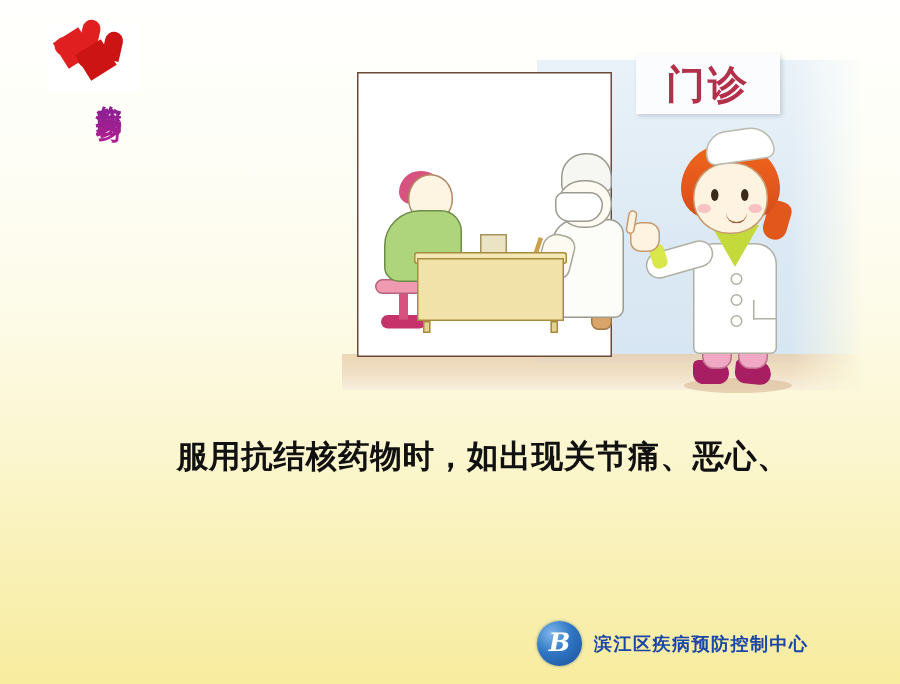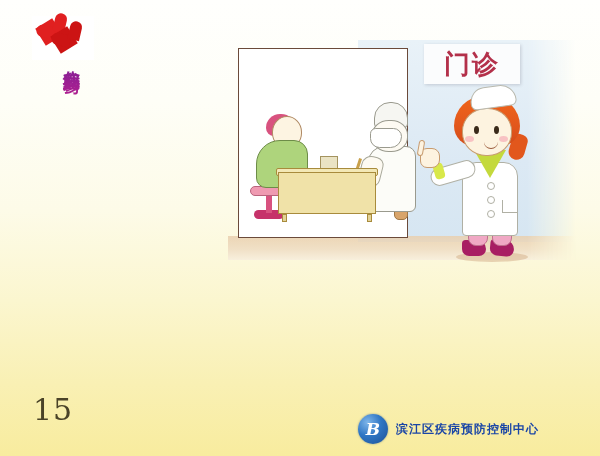--- a/index.html
+++ b/index.html
@@ -144,21 +144,21 @@
     height: 22px;
     border-radius: 50%;
     background: #e8cdb2;
     opacity: .75;
   }
 
   
   #plaque {
     position: absolute;
     left: 196px;
-    top: 14px;
+    top: 6px;
     width: 96px;
     height: 40px;
     background: #fbfcfd;
     box-shadow: 1px 1px 3px rgba(90,90,110,.25);
     display: flex;
     align-items: center;
     justify-content: center;
   }
   #plaque-text {
     font-family: "DejaVu Sans", "Liberation Sans", sans-serif;
@@ -499,23 +499,23 @@
         <div id="nurse-cheek-l" class="nurse-cheek"></div>
         <div id="nurse-cheek-r" class="nurse-cheek"></div>
         <div id="nurse-mouth"></div>
         <div id="nurse-cap"></div>
       </div>
 
     </div>
   </div>
 
   <div id="message">
+    <span class="line line1">服用抗结核药物时，如出现关节痛、恶心、</span>
   </div>
 
-  <div id="page-number">15</div>
 
   <div id="footer">
     <div id="cdc-logo">
       <span id="cdc-logo-mark">B</span>
     </div>
     <span id="cdc-name">滨江区疾病预防控制中心</span>
   </div>
 
 </div>
 

